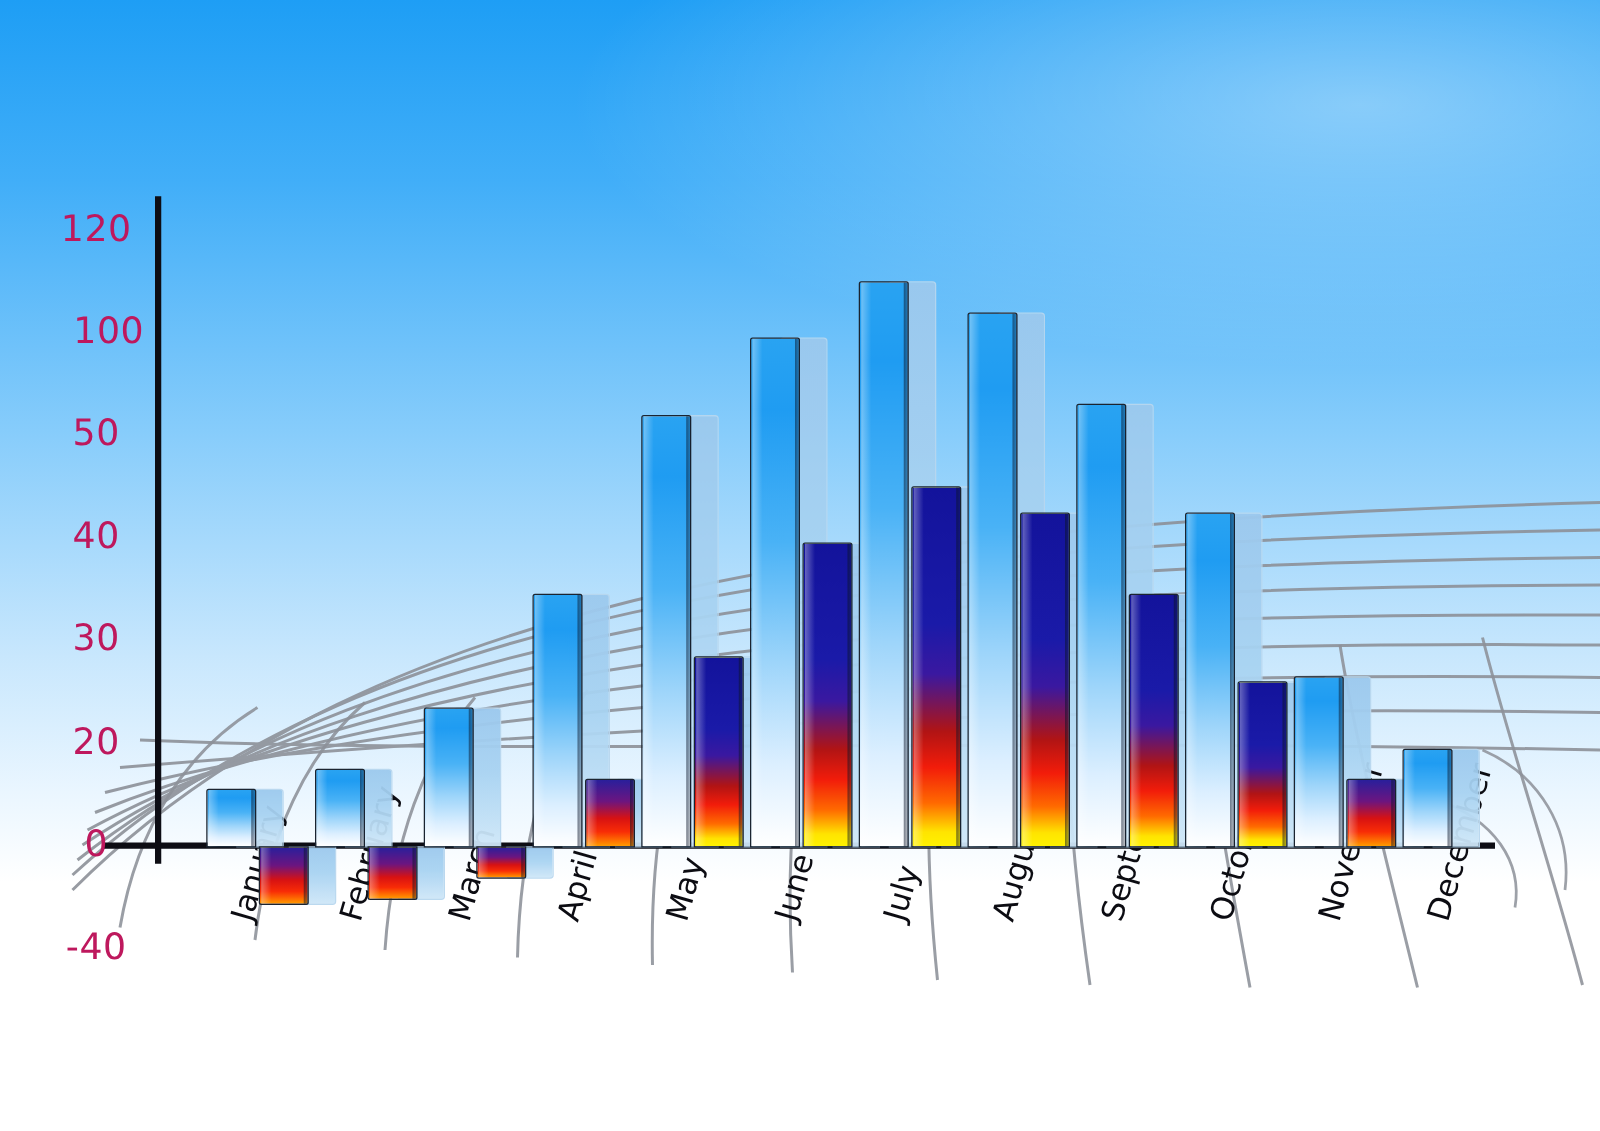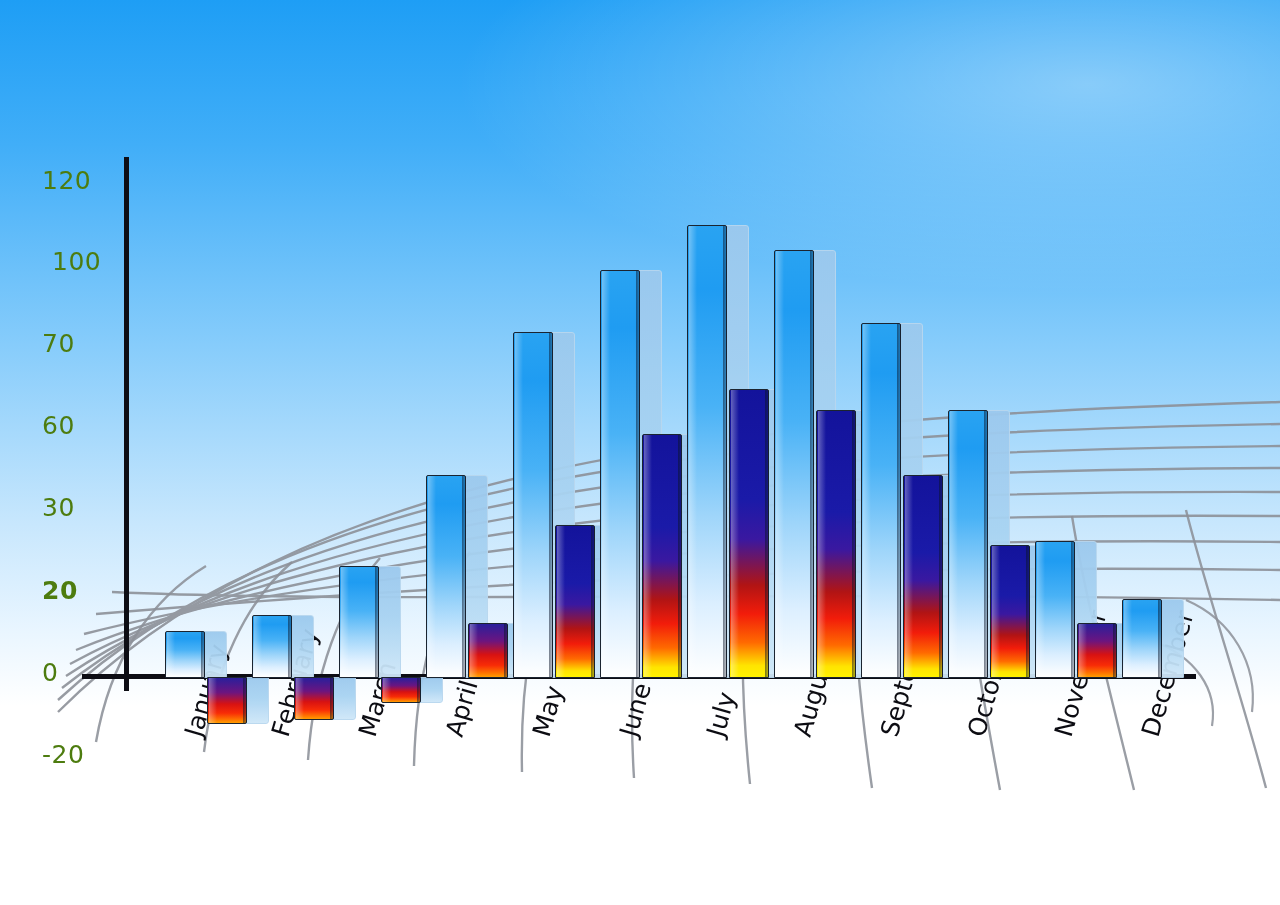--- a/index.html
+++ b/index.html
@@ -31,22 +31,22 @@
   .yaxis{
     position:absolute;left:124px;top:157px;width:5px;height:534px;
     background:#0d0d14;
   }
   .baseline{
     position:absolute;left:82px;top:674px;width:1114px;height:5px;
     background:#0d0d14;
   }
   .ytick{
     position:absolute;
-    font-size:25px;color:#4d7c0f;letter-spacing:.5px;
-    text-align:left;width:70px;
+    font-size:29px;color:#be185d;letter-spacing:.5px;
+    text-align:center;width:70px;
   }
 
   
   .bar{position:absolute;box-sizing:border-box;}
   .bar .front{
     position:absolute;left:0;top:0;width:100%;height:100%;
     border:1px solid #1b2430;
     border-radius:2px 2px 0 0;
   }
   .bar.neg .front{border-radius:0 0 2px 2px;}
@@ -274,26 +274,26 @@
         </div>
       </div>
     </div>
 
   <div class="yaxis"></div>
   <div class="baseline"></div>
 
   <div id="ylabels">
       <div class="ytick" style="left: 42px; top: 166px;">120</div>
       <div class="ytick" style="left: 52px; top: 247px;">100</div>
-      <div class="ytick" style="left: 42px; top: 329px;">70</div>
-      <div class="ytick" style="left: 42px; top: 411px;">60</div>
+      <div class="ytick" style="left: 42px; top: 329px;">50</div>
+      <div class="ytick" style="left: 42px; top: 411px;">40</div>
       <div class="ytick" style="left: 42px; top: 493px;">30</div>
-      <div class="ytick" style="left: 42px; top: 576px; font-weight: bold;">20</div>
+      <div class="ytick" style="left: 42px; top: 576px;">20</div>
       <div class="ytick" style="left: 42px; top: 658px;">0</div>
-      <div class="ytick" style="left: 42px; top: 740px;">-20</div>
+      <div class="ytick" style="left: 42px; top: 740px;">-40</div>
     </div>
   <div id="xlabels">
       <div class="xlab" style="left: 179px; top: 732px;">January</div>
       <div class="xlab" style="left: 266px; top: 732px;">February</div>
       <div class="xlab" style="left: 353px; top: 732px;">March</div>
       <div class="xlab" style="left: 440px; top: 732px;">April</div>
       <div class="xlab" style="left: 527px; top: 732px;">May</div>
       <div class="xlab" style="left: 614px; top: 732px;">June</div>
       <div class="xlab" style="left: 701px; top: 732px;">July</div>
       <div class="xlab" style="left: 788px; top: 732px;">August</div>

